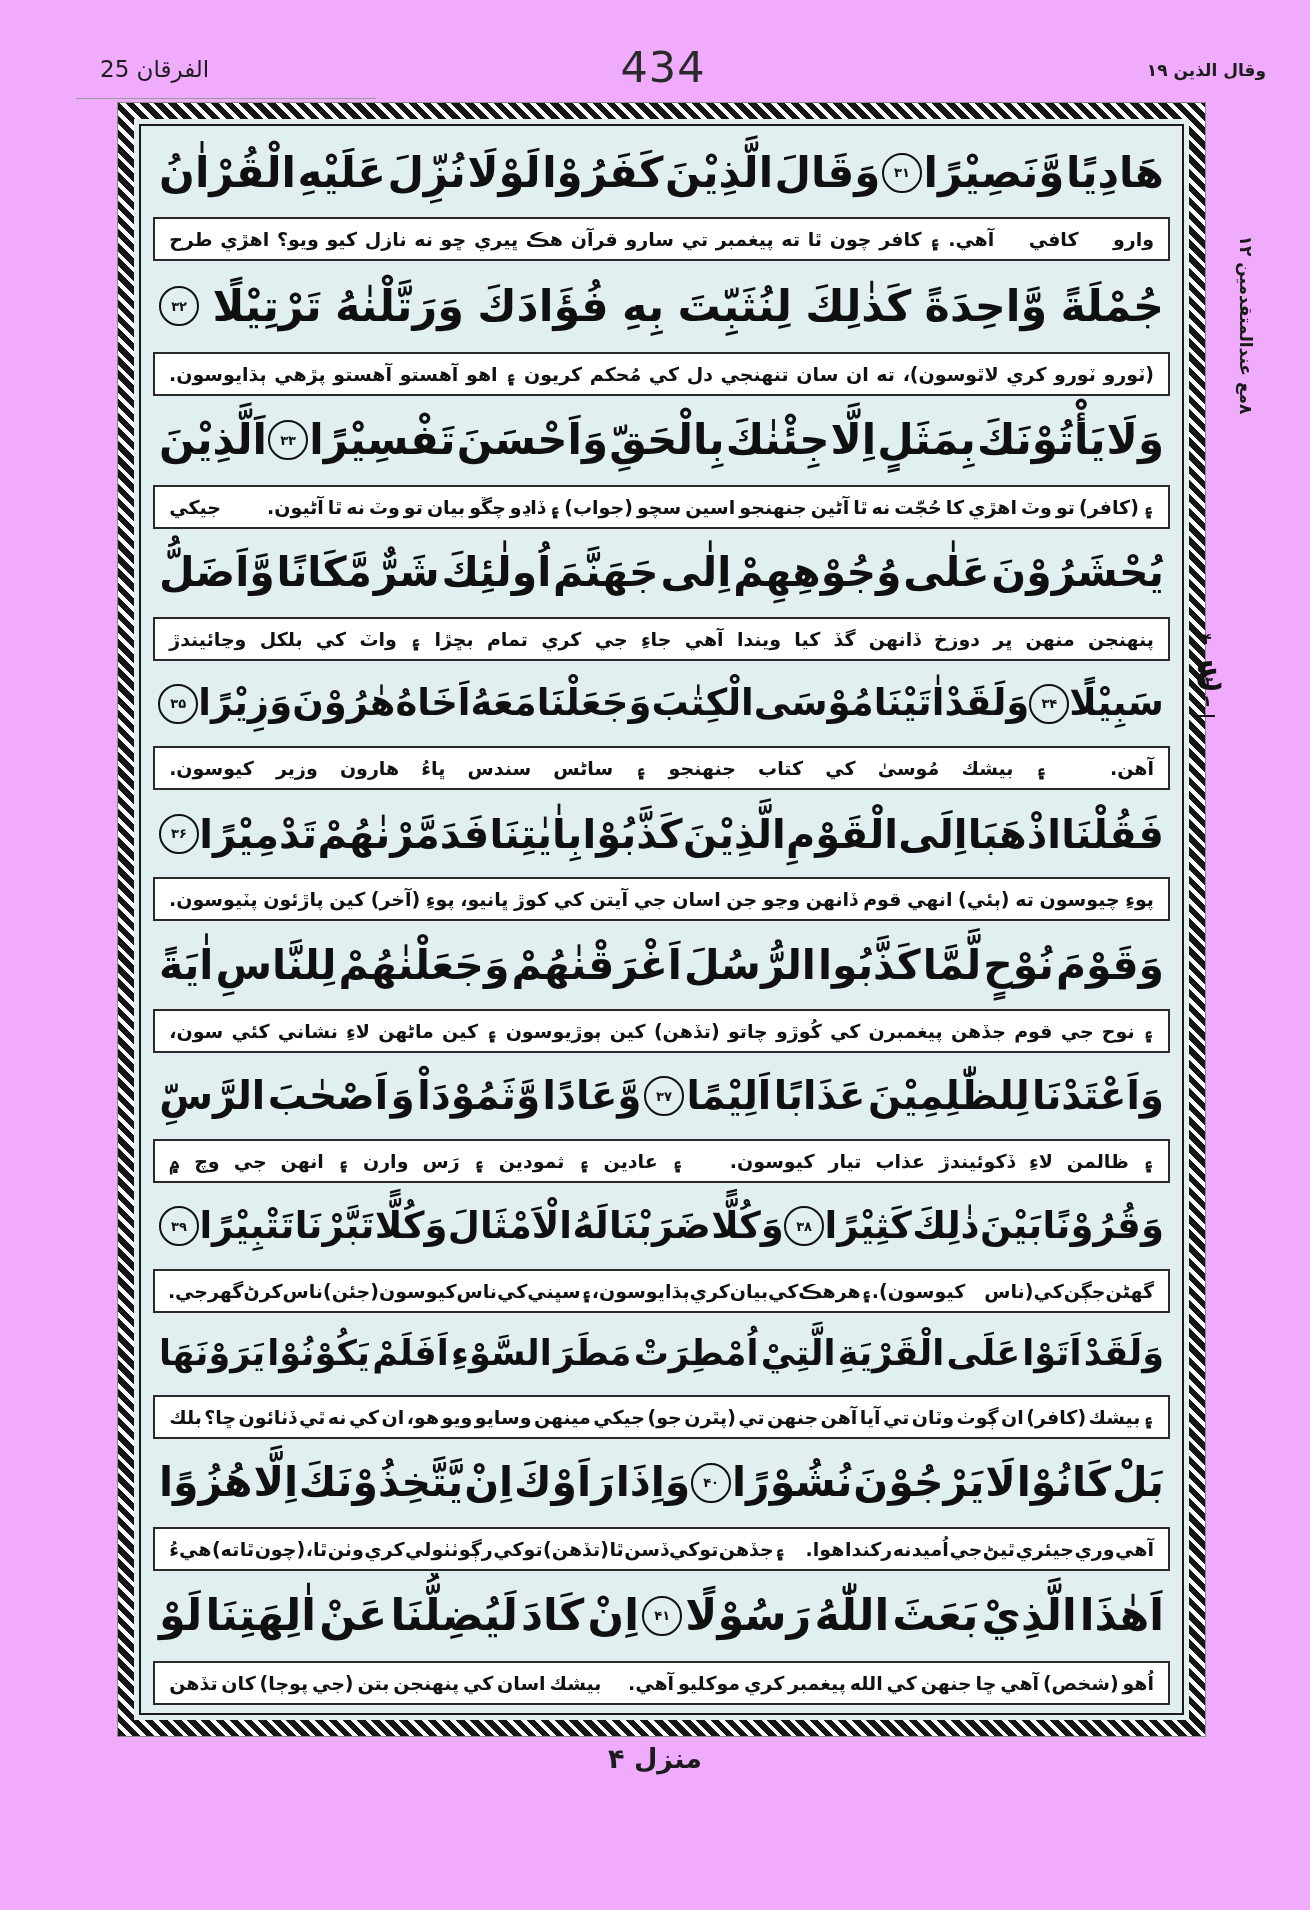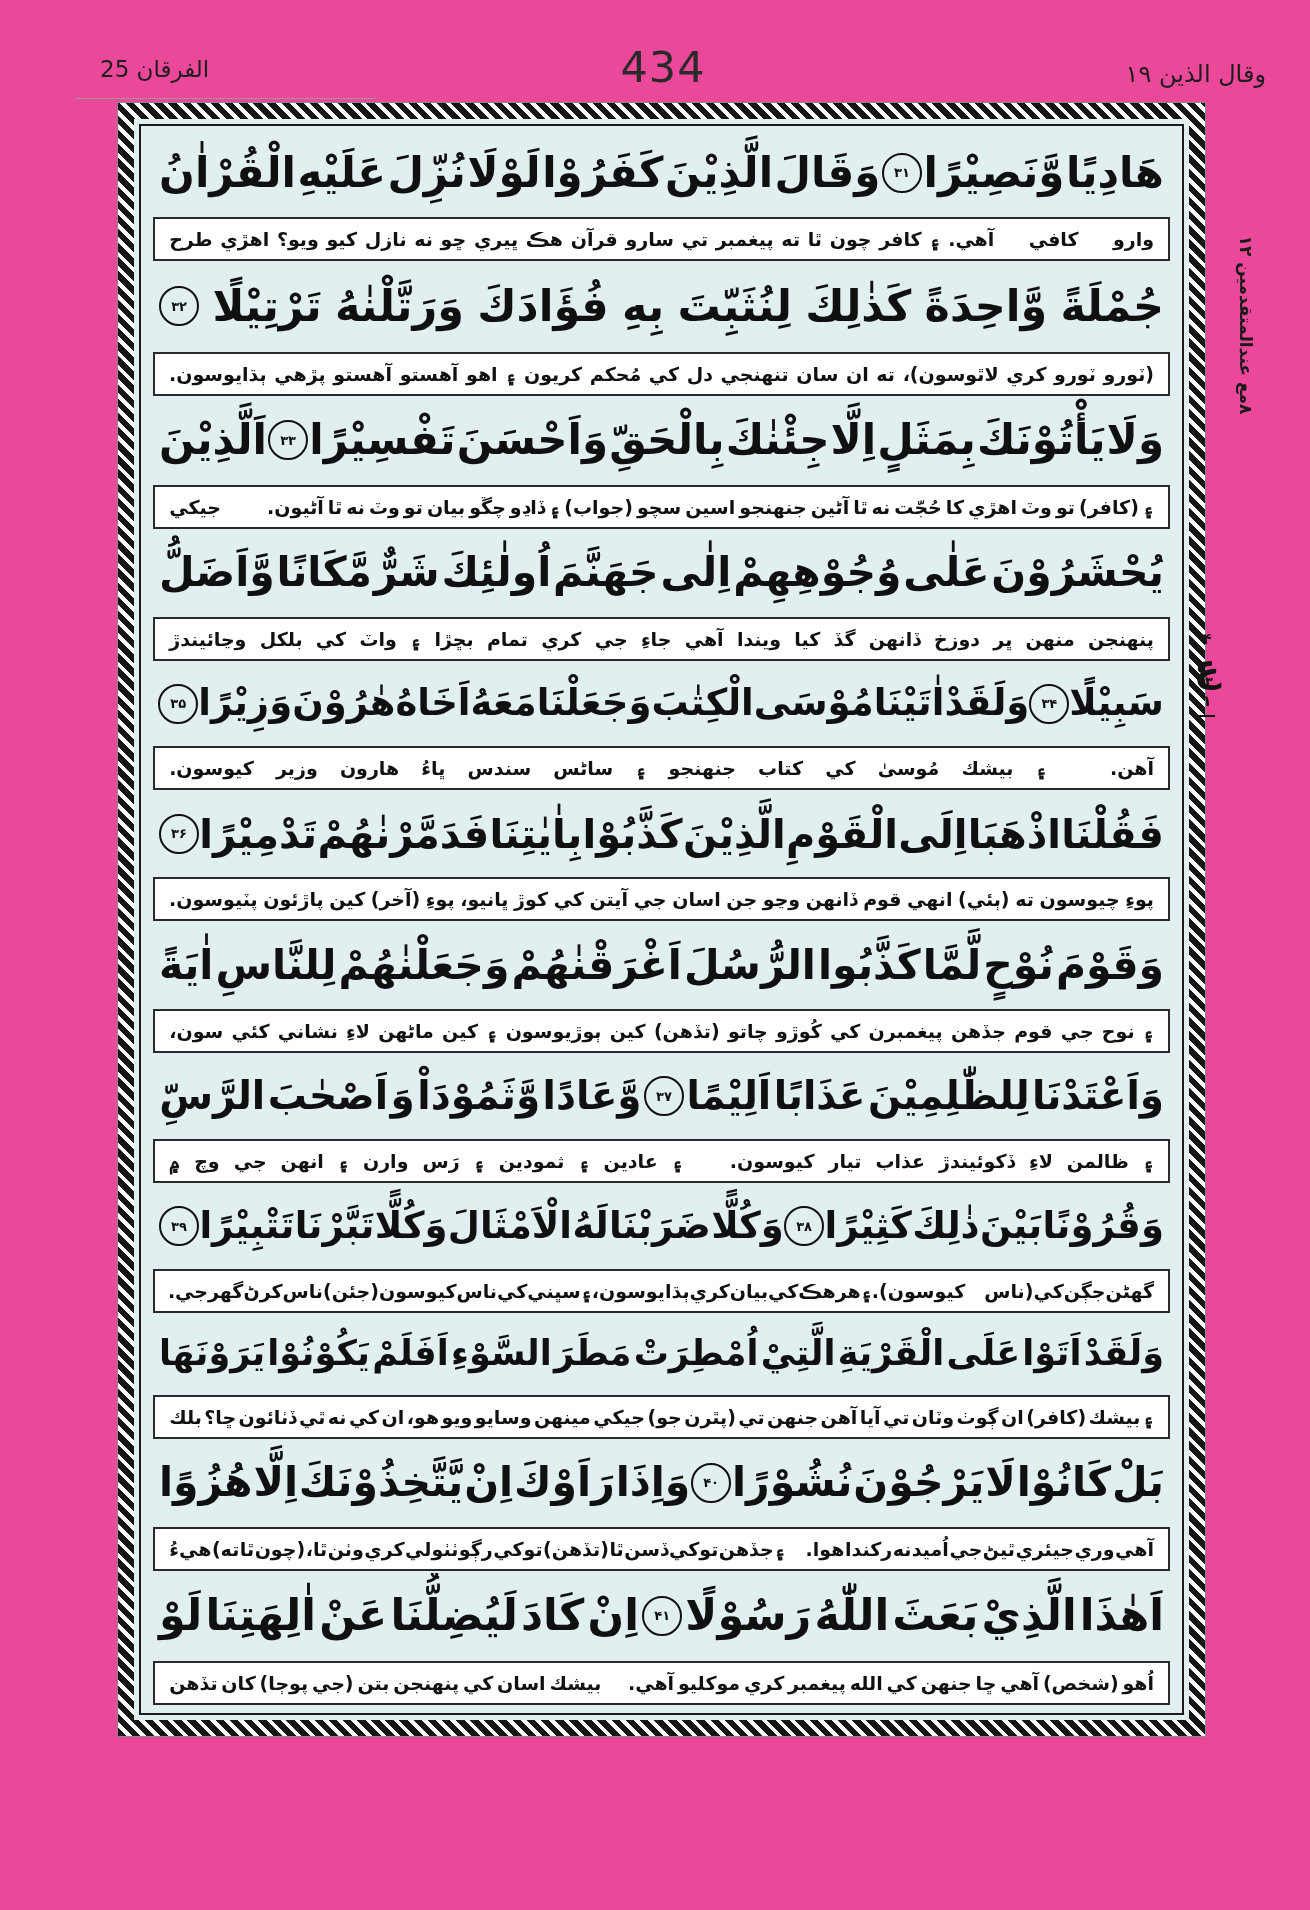--- a/index.html
+++ b/index.html
@@ -8,35 +8,35 @@
     --box_bg:#ffffff;
   }
   html,body{margin:0;padding:0;}
   body{
     width:1310px;height:1910px;
     background:#ffffff;
     font-family:"DejaVu Sans", sans-serif;
     color:var(--ink);
     overflow:hidden;
   }
-  .page{position:relative;width:1310px;height:1910px;background:#ec4899;}
+  .page{position:relative;width:1310px;height:1910px;background:#f0abfc;}
 
   
   .hdr-left{
     position:absolute;top:56px;left:100px;
     font-size:23px;direction:rtl;color:#1d1d1d;
   }
   .hdr-center{
     position:absolute;top:42px;left:16px;right:0;
     text-align:center;font-size:43px;font-weight:400;color:#2a2a2a;
     letter-spacing:1px;
   }
   .hdr-right{
     position:absolute;top:60px;right:44px;
-    font-size:24px;font-weight:400;direction:rtl;color:#1d1d1d;
+    font-size:17px;font-weight:700;direction:rtl;color:#1d1d1d;
   }
   .hdr-rule{
     position:absolute;top:98px;left:76px;width:300px;height:1px;
     background:#9a9a9a;
   }
 
   
   .frame{
     position:absolute;left:118px;top:103px;width:1087px;height:1633px;
     box-sizing:border-box;
@@ -563,14 +563,15 @@
   <div class="margin-note">۸مع عندالمتقدمين ۱۲</div>
 
   <div class="ruku-marker">
     <span class="ruku-top">۴</span>
     <span class="ruku-ain">ع</span>
     <span class="ruku-inside">۱۳</span>
     <span class="ruku-bottom">۱</span>
     <span class="ruku-dash"></span>
   </div>
 
+  <div class="footer">منزل ۴</div>
 
 </div>
 
 </body></html>

